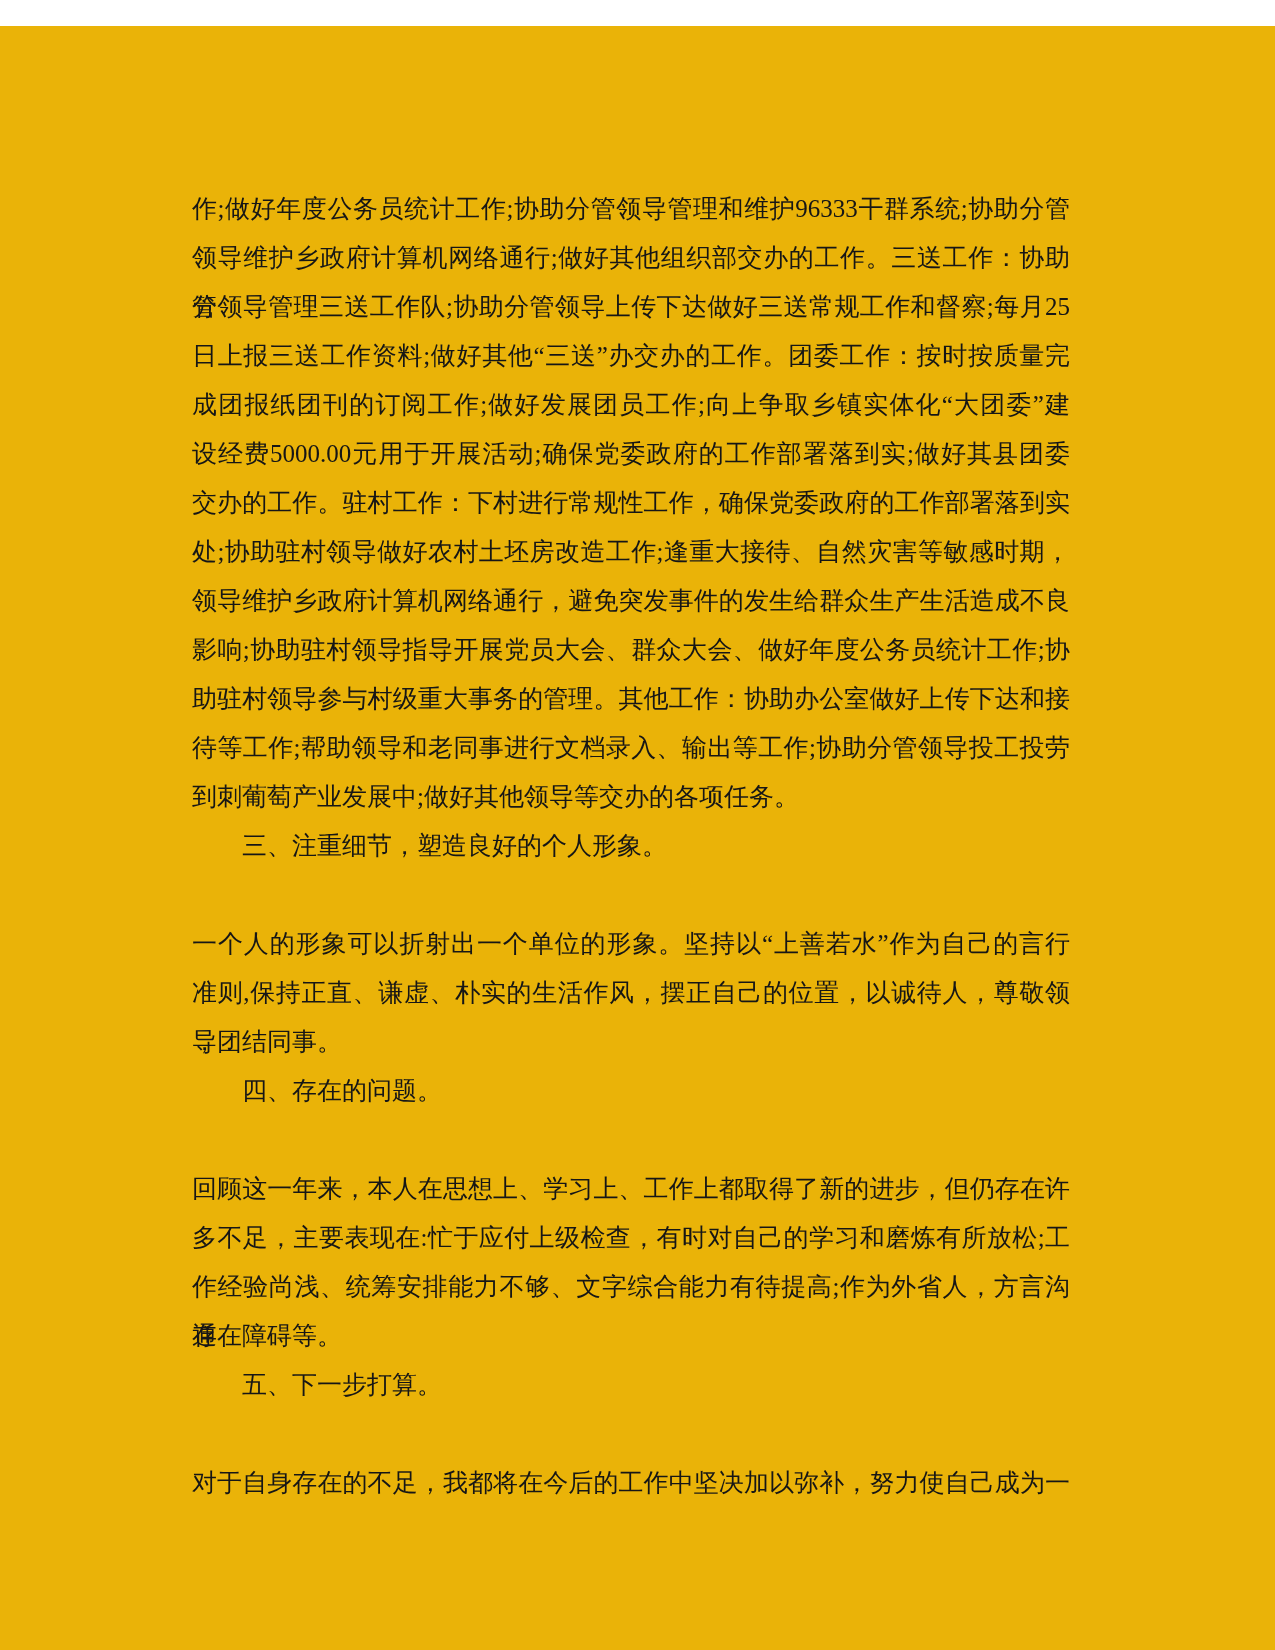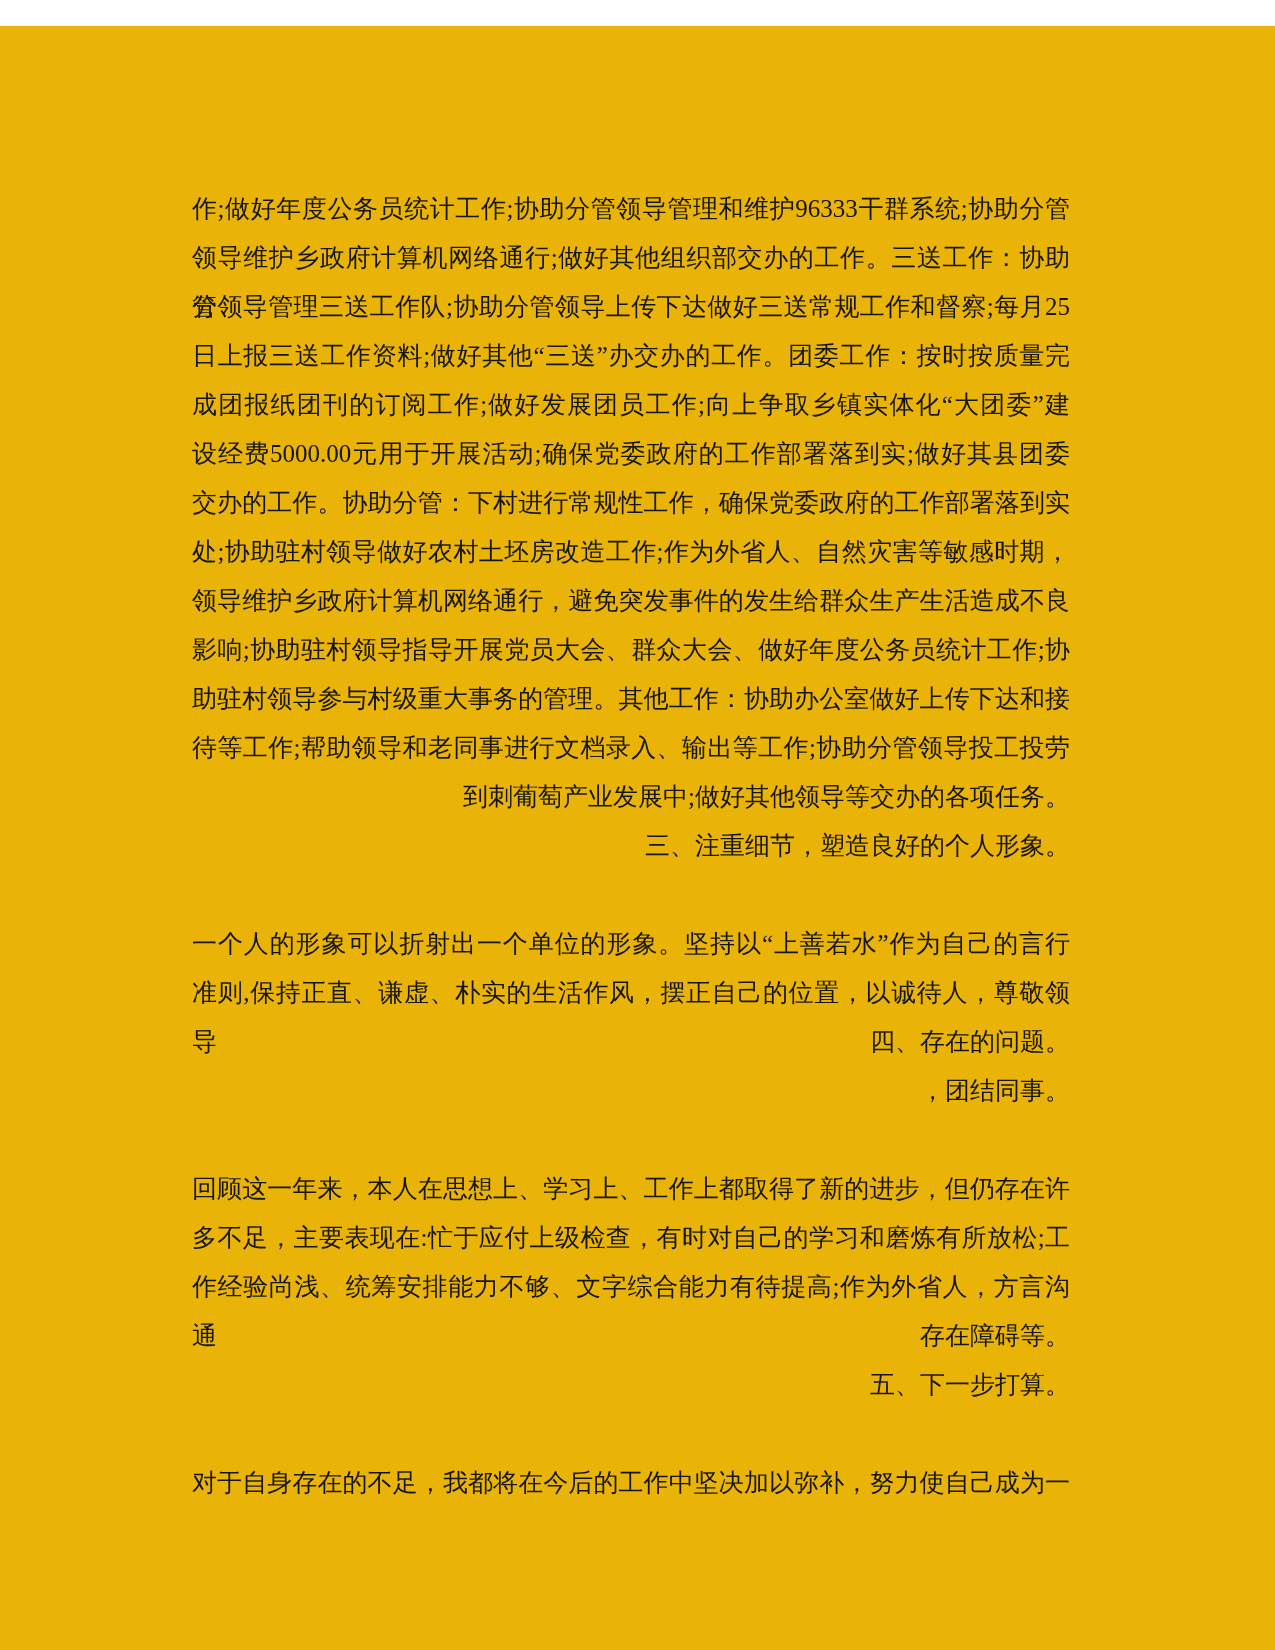--- a/index.html
+++ b/index.html
@@ -24,21 +24,21 @@
     left: 192px;
     top: 158px;
     width: 878px;
     font-size: 25px;
     line-height: 49px;
     color: #161616;
     font-weight: 400;
   }
   .line {
     height: 49px;
-    text-align: right;
+    text-align: left;
     white-space: nowrap;
   }
   .line.full {
     white-space: normal;
     text-align: justify;
     text-align-last: justify;
     text-justify: inter-character;
   }
   .line.heading {
     padding-left: 50px;
@@ -51,33 +51,33 @@
 <body>
 
 <div class="page" style="background: #eab308; margin-top: 26px;">
   <div class="text-block" id="text-block" style="color: rgb(22, 22, 22);">
       <div class="line full">作;做好年度公务员统计工作;协助分管领导管理和维护96333干群系统;协助分管</div>
       <div class="line full">领导维护乡政府计算机网络通行;做好其他组织部交办的工作。三送工作：协助分</div>
       <div class="line full">管领导管理三送工作队;协助分管领导上传下达做好三送常规工作和督察;每月25</div>
       <div class="line full">日上报三送工作资料;做好其他“三送”办交办的工作。团委工作：按时按质量完</div>
       <div class="line full">成团报纸团刊的订阅工作;做好发展团员工作;向上争取乡镇实体化“大团委”建</div>
       <div class="line full">设经费5000.00元用于开展活动;确保党委政府的工作部署落到实;做好其县团委</div>
-      <div class="line full">交办的工作。协助分管：下村进行常规性工作，确保党委政府的工作部署落到实</div>
-      <div class="line full">处;协助驻村领导做好农村土坯房改造工作;作为外省人、自然灾害等敏感时期，</div>
+      <div class="line full">交办的工作。驻村工作：下村进行常规性工作，确保党委政府的工作部署落到实</div>
+      <div class="line full">处;协助驻村领导做好农村土坯房改造工作;逢重大接待、自然灾害等敏感时期，</div>
       <div class="line full">领导维护乡政府计算机网络通行，避免突发事件的发生给群众生产生活造成不良</div>
       <div class="line full">影响;协助驻村领导指导开展党员大会、群众大会、做好年度公务员统计工作;协</div>
       <div class="line full">助驻村领导参与村级重大事务的管理。其他工作：协助办公室做好上传下达和接</div>
       <div class="line full">待等工作;帮助领导和老同事进行文档录入、输出等工作;协助分管领导投工投劳</div>
       <div class="line end">到刺葡萄产业发展中;做好其他领导等交办的各项任务。</div>
       <div class="line heading">三、注重细节，塑造良好的个人形象。</div>
       <div class="line blank"></div>
       <div class="line full">一个人的形象可以折射出一个单位的形象。坚持以“上善若水”作为自己的言行</div>
       <div class="line full">准则,保持正直、谦虚、朴实的生活作风，摆正自己的位置，以诚待人，尊敬领导</div>
+      <div class="line end">，团结同事。</div>
       <div class="line heading">四、存在的问题。</div>
-      <div class="line end">，团结同事。</div>
       <div class="line blank"></div>
       <div class="line full">回顾这一年来，本人在思想上、学习上、工作上都取得了新的进步，但仍存在许</div>
       <div class="line full">多不足，主要表现在:忙于应付上级检查，有时对自己的学习和磨炼有所放松;工</div>
       <div class="line full">作经验尚浅、统筹安排能力不够、文字综合能力有待提高;作为外省人，方言沟通</div>
       <div class="line end">存在障碍等。</div>
       <div class="line heading">五、下一步打算。</div>
       <div class="line blank"></div>
       <div class="line full">对于自身存在的不足，我都将在今后的工作中坚决加以弥补，努力使自己成为一</div>
     </div>
 </div>

